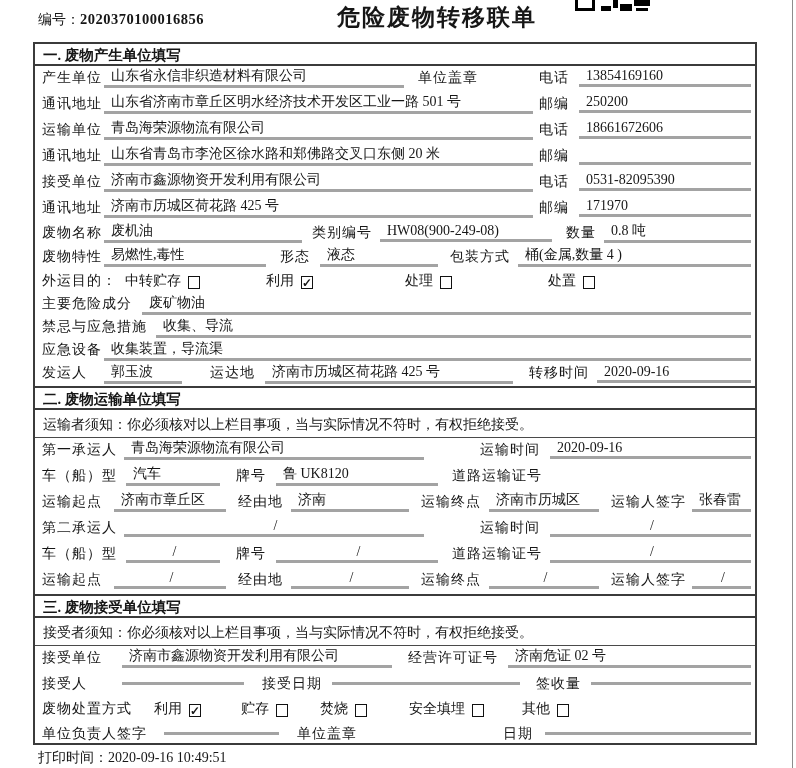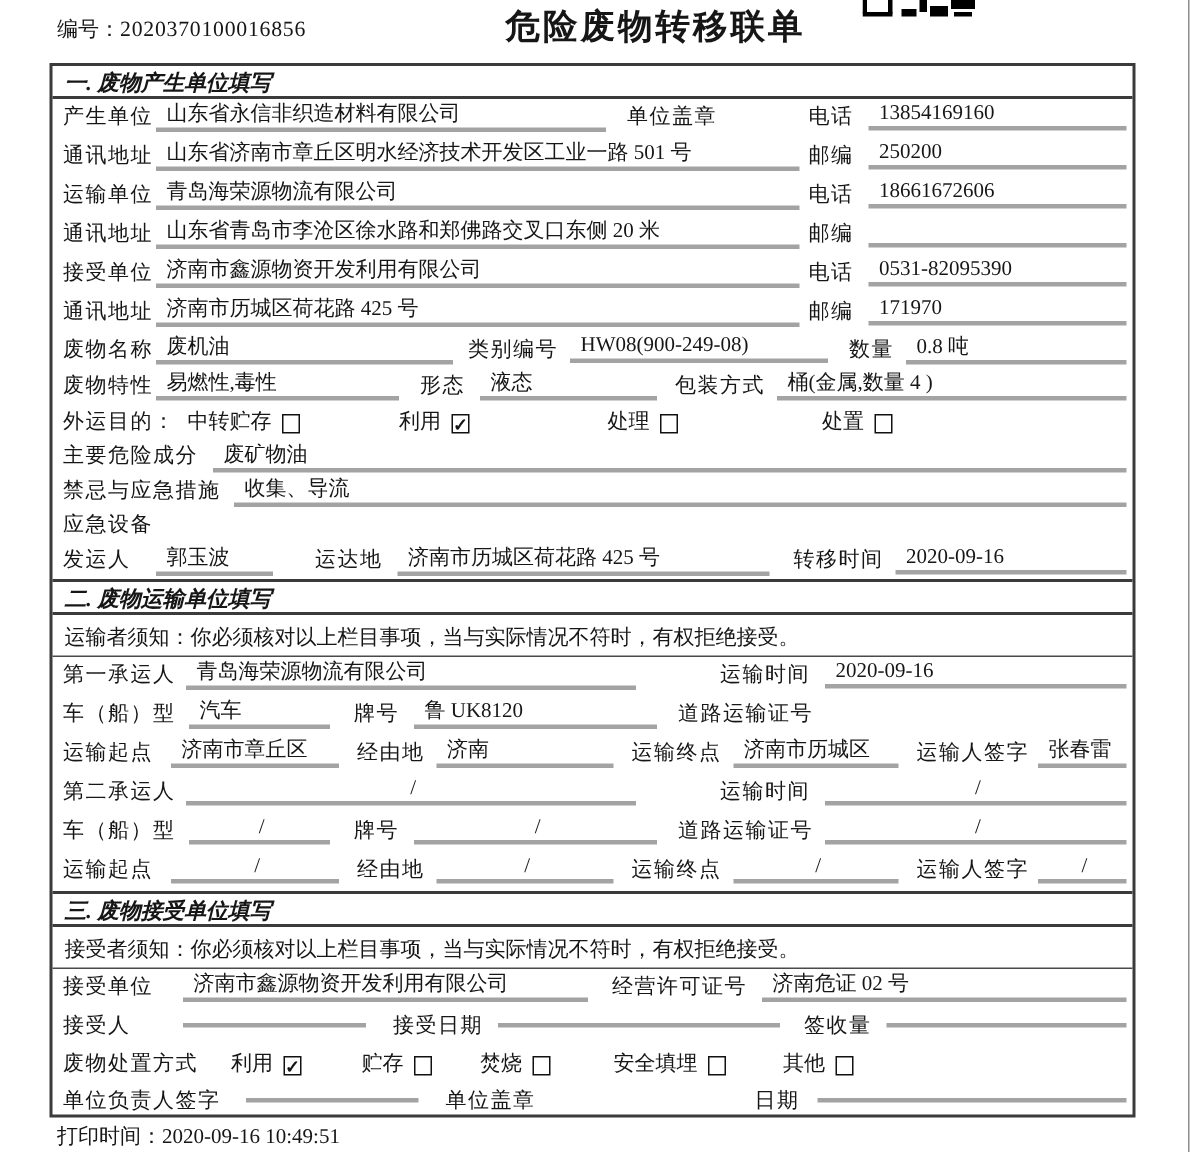--- a/index.html
+++ b/index.html
@@ -2,31 +2,31 @@
 <html><head>
 <meta charset="utf-8">
 <style>
   * { box-sizing: border-box; }
   html,body { margin:0; padding:0; }
   body {
     width:796px; height:768px; background:#ffffff; position:relative; overflow:hidden;
     font-family:"Liberation Serif","DejaVu Serif",serif; color:#161616; font-size:14px;
   }
   .serial { position:absolute; left:38px; top:11px; font-size:14px; white-space:nowrap; }
-  .serial .num { font-size:14.5px; letter-spacing:0.5px; }
+  .serial .num { font-size:14.5px; letter-spacing:0.5px;font-weight:bold; }
   .doc-title { position:absolute; left:437px; top:2px; transform:translateX(-50%);
     font-size:23px; font-weight:bold; letter-spacing:2px; white-space:nowrap; }
   .qr { position:absolute; left:575px; top:0; }
   .scan-edge { position:absolute; right:3px; top:0; bottom:0; width:1px; background:#8d8d8d; }
 
   .form-box { position:absolute; left:33px; top:42px; width:724px; height:703px;
     border:2px solid #3b3b3b; background:#fff; }
 
   .sec-head { font-weight:bold; font-size:14.5px; padding:2px 0 1px 8px;
-    border-bottom:2px solid #3b3b3b; height:22px;font-style:italic; }
+    border-bottom:2px solid #3b3b3b; height:22px; }
   .sec-head.mid { border-top:2px solid #3b3b3b; height:24px; }
 
   .notice { height:28px; padding:6px 0 0 8px; border-bottom:1px solid #4a4a4a; white-space:nowrap; }
 
   .row { display:flex; align-items:center; padding:0 4px 3px 7px; white-space:nowrap; }
   .h26 { height:26px; } .h24 { height:24px; } .h23 { height:23px; } .h25 { height:25px; }
   .lbl { flex-shrink:0; letter-spacing:1px; }
   .u { border-bottom:3px solid #a3a3a3; padding:0 4px 0 7px; overflow:hidden; }
   .grow { flex:1 1 auto; }
   .c { text-align:center; }
@@ -164,20 +164,21 @@
     <span class="u grow">废矿物油</span>
   </div>
 
   <div class="row h23">
     <span class="lbl" style="width:114px">禁忌与应急措施</span>
     <span class="u grow">收集、导流</span>
   </div>
 
   <div class="row h23">
     <span class="lbl" style="width:62px">应急设备</span>
+    <span class="u grow">收集装置，导流渠</span>
   </div>
 
   <div class="row h23">
     <span class="lbl" style="width:62px">发运人</span>
     <span class="u" style="width:78px">郭玉波</span>
     <span class="lbl" style="margin-left:28px">运达地</span>
     <span class="u" style="width:248px;margin-left:10px">济南市历城区荷花路 425 号</span>
     <span class="lbl" style="margin-left:16px">转移时间</span>
     <span class="u grow" style="margin-left:8px">2020-09-16</span>
   </div>

